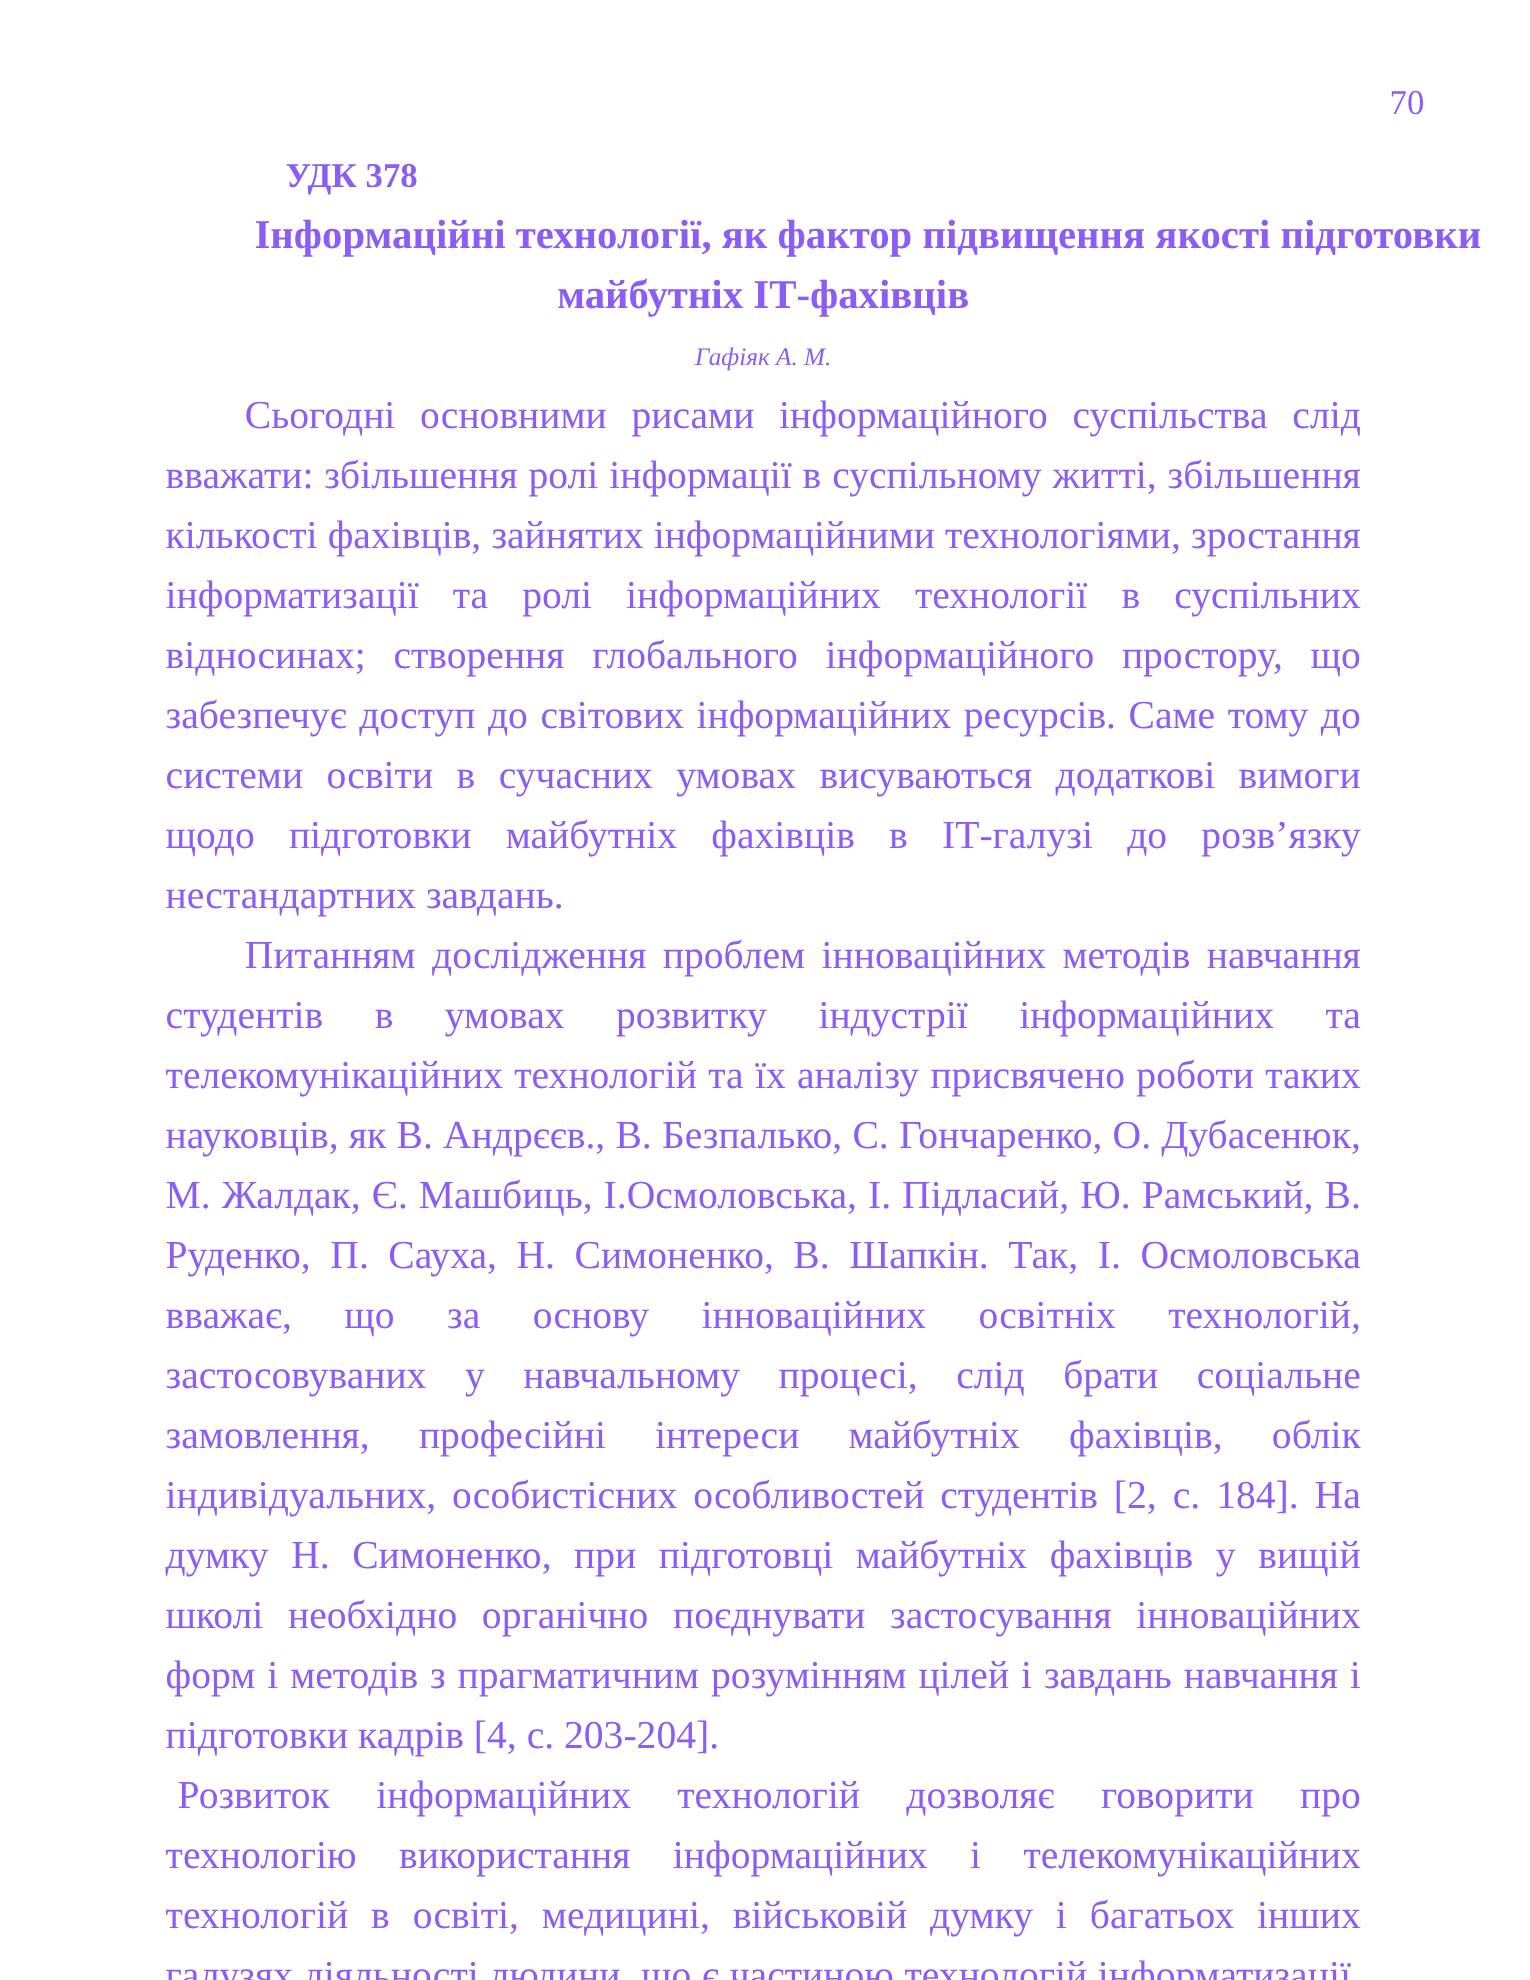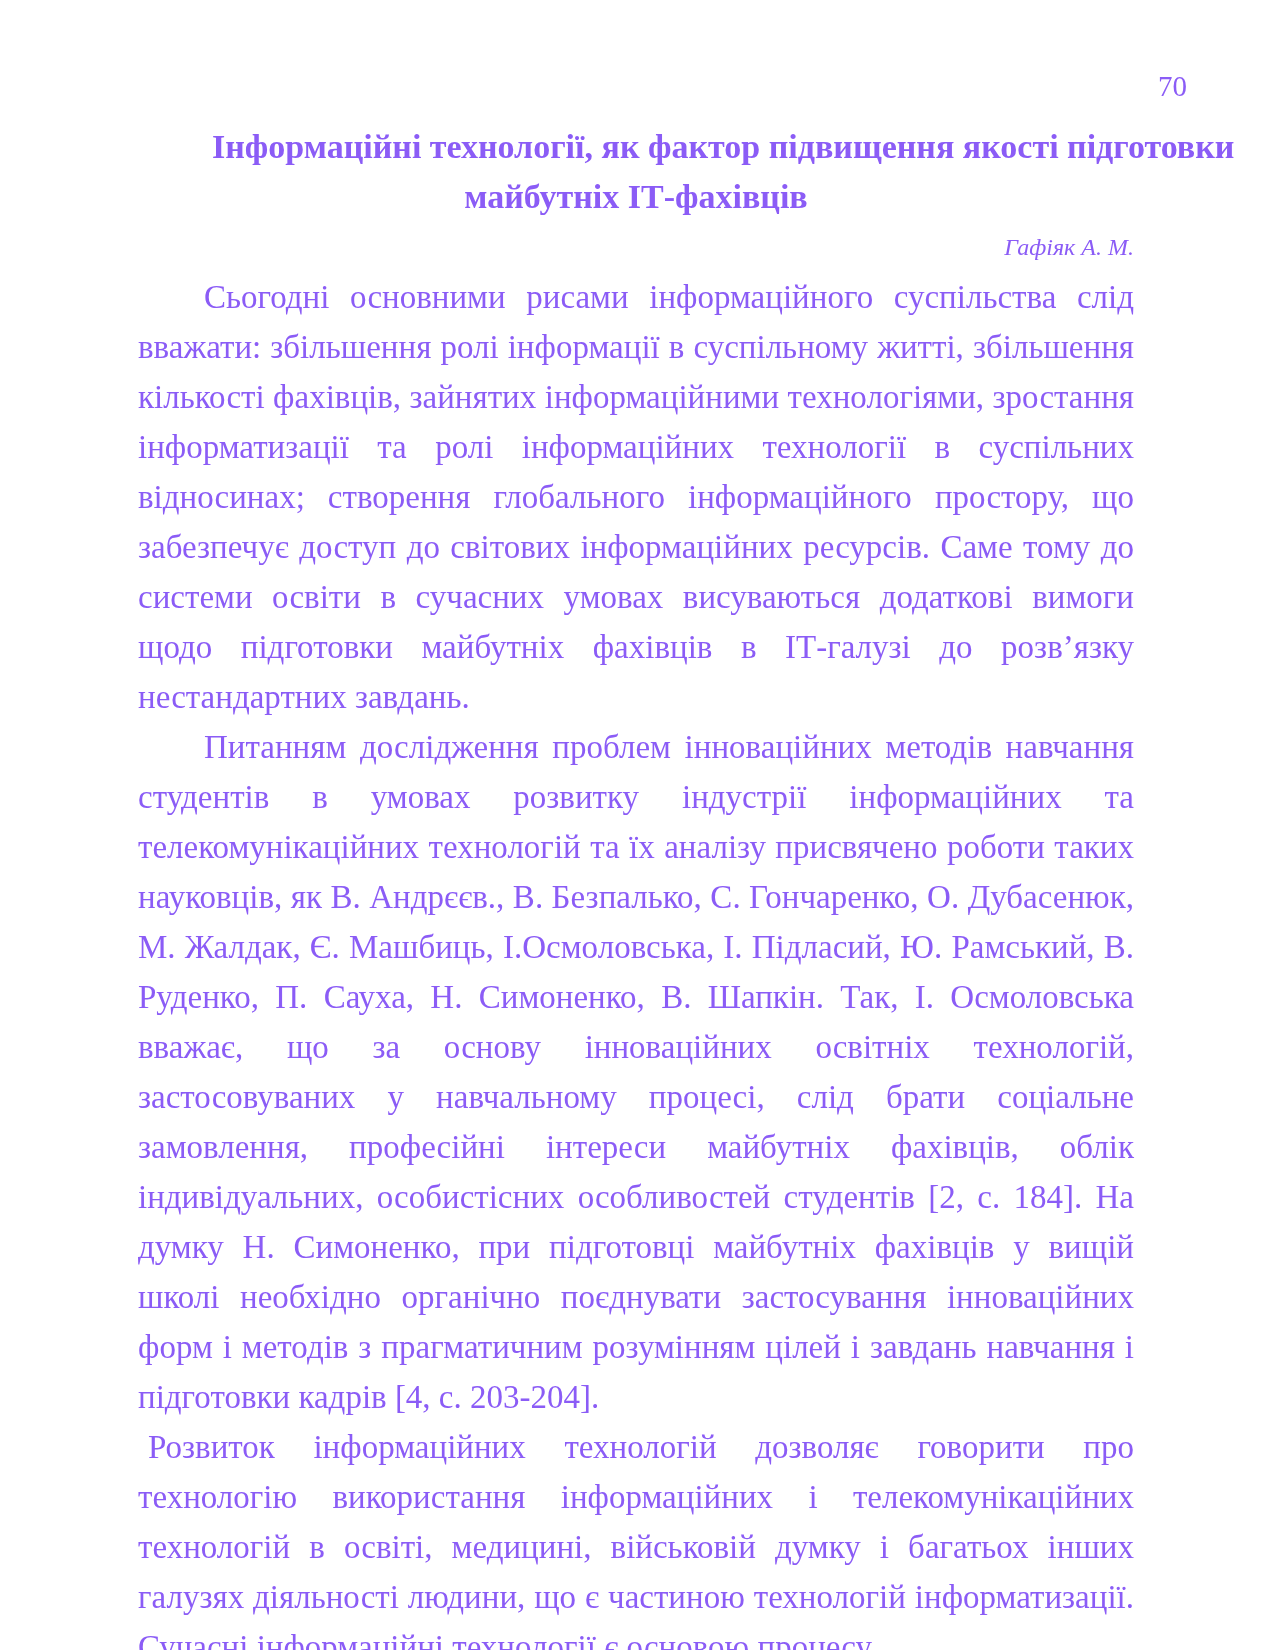--- a/index.html
+++ b/index.html
@@ -41,24 +41,24 @@
     line-height: 50px;
     font-weight: bold;
     text-align: center;
     white-space: nowrap;
     margin: 0;
   }
   .title-line.first {
     padding-left: 74px; 
   }
   .author {
-    font-size: 24px;
+    font-size: 21px;
     line-height: 50px;
     font-style: italic;
-    text-align: right;
+    text-align: center;
     margin: 0;
   }
   .body-para {
     font-size: 33px;
     line-height: 50px;
     text-align: justify;
     margin: 0;
   }
   .body-para.indent {
     text-indent: 66px;
@@ -69,20 +69,21 @@
 </style>
 </head>
 <body>
 
 <div class="page">
 
   <div class="page-number">70</div>
 
   <div class="content">
 
+    <p class="udc">УДК 378</p>
 
     <div>
       <p class="title-line first">Інформаційні технології, як фактор підвищення якості підготовки</p>
       <p class="title-line">майбутніх ІТ-фахівців</p>
     </div>
 
     <p class="author">Гафіяк А. М.</p>
 
     <div>
       <p class="body-para indent">Сьогодні основними рисами інформаційного суспільства слід вважати: збільшення ролі інформації в суспільному житті, збільшення кількості фахівців, зайнятих інформаційними технологіями, зростання інформатизації та ролі інформаційних технології в суспільних відносинах; створення глобального інформаційного простору, що забезпечує доступ до світових інформаційних ресурсів. Саме тому до системи освіти в сучасних умовах висуваються додаткові вимоги щодо підготовки майбутніх фахівців в ІТ-галузі до розв’язку нестандартних завдань.</p>

